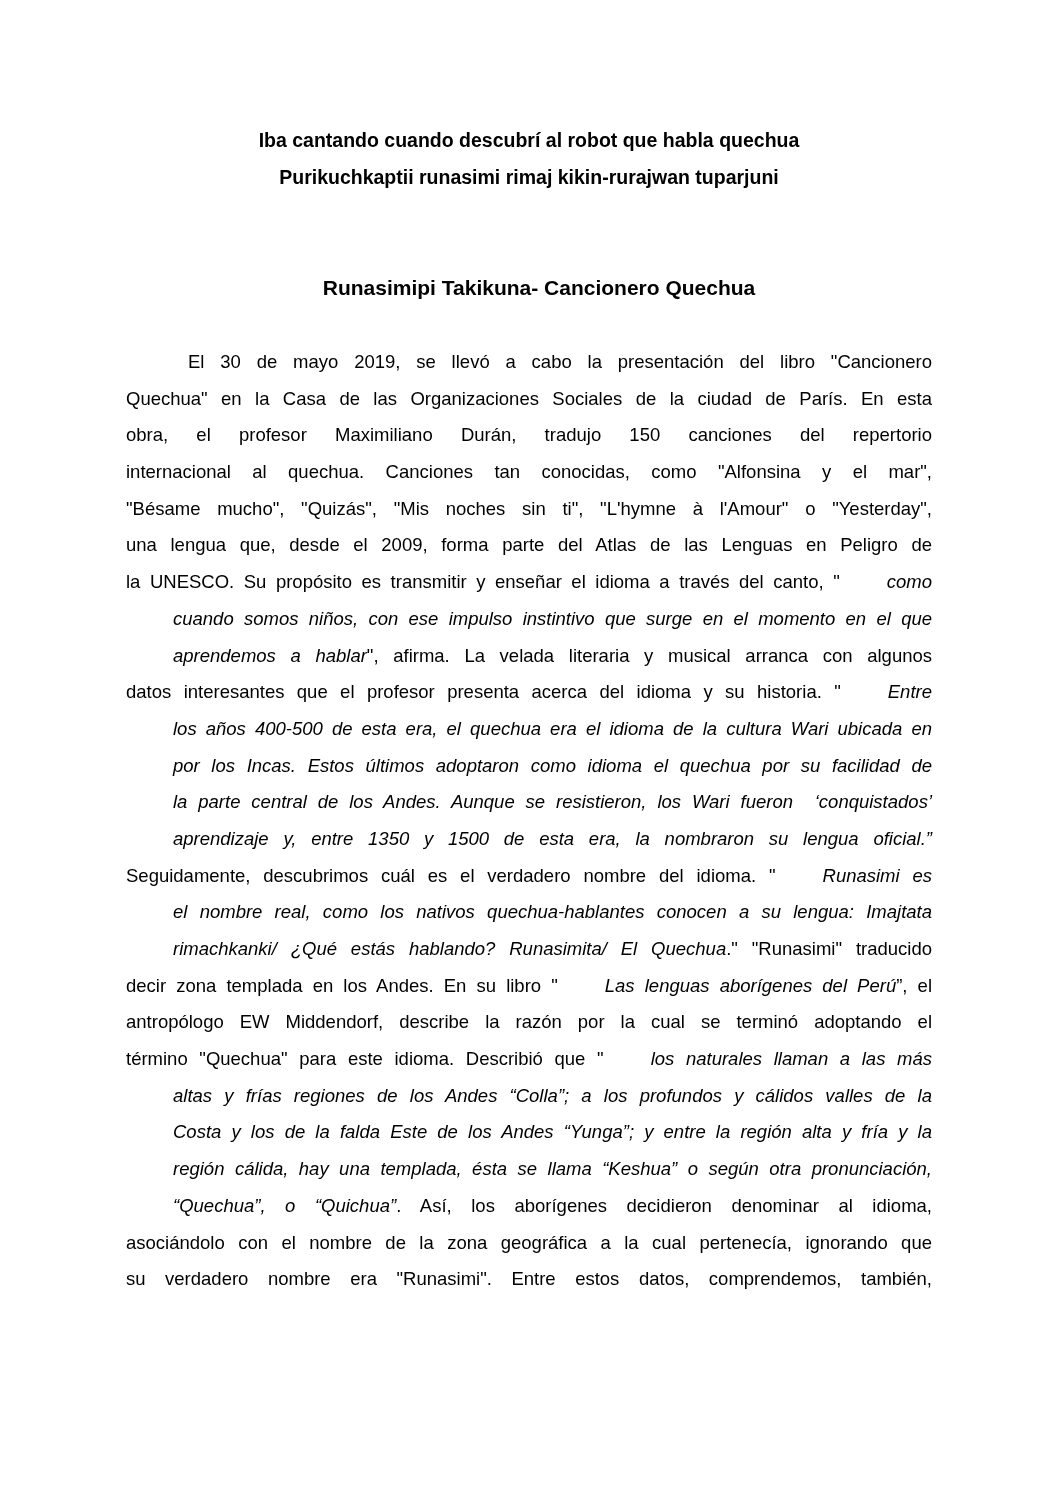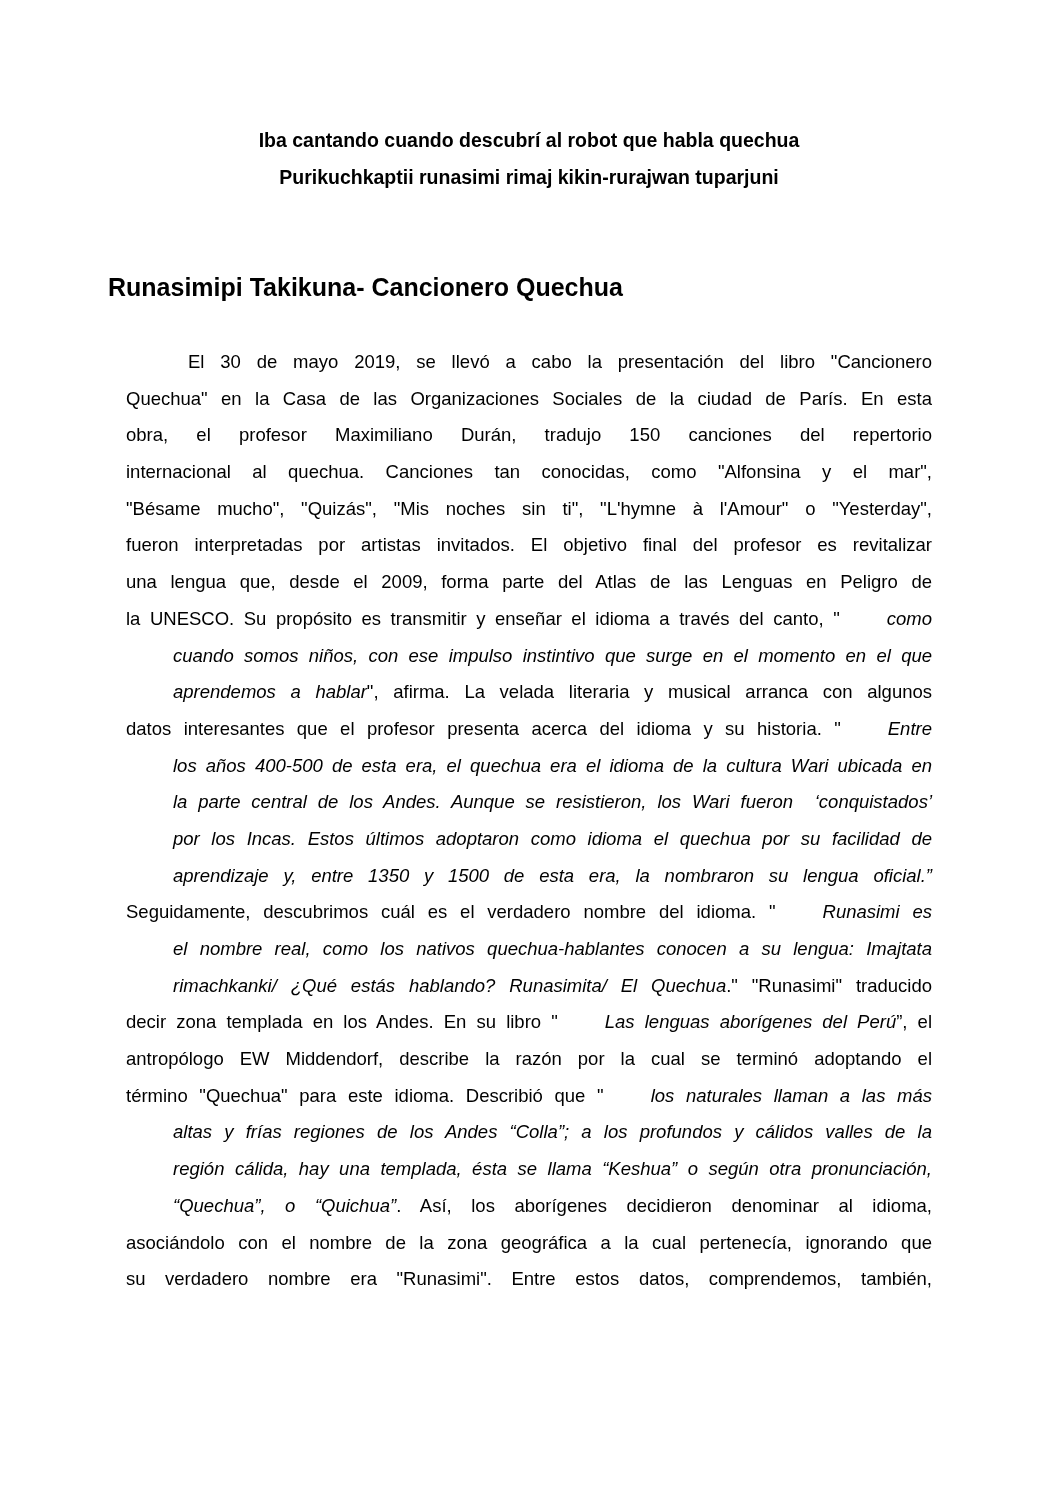--- a/index.html
+++ b/index.html
@@ -25,25 +25,25 @@
     left: 126px;
     width: 806px;
     text-align: center;
     font-weight: 700;
     font-size: 19.5px;
     line-height: 37px;
   }
   .section-heading {
     position: absolute;
     top: 269px;
-    left: 108px;
+    left: 136px;
     width: 806px;
-    text-align: left;
+    text-align: center;
     font-weight: 700;
-    font-size: 25px;
+    font-size: 21px;
     line-height: 37px;
   }
   .body-text {
     position: absolute;
     top: 344px;
     left: 126px;
     width: 806px;
     font-size: 18.5px;
     line-height: 36.7px;
   }
@@ -76,37 +76,37 @@
   </div>
 
   <div class="section-heading">Runasimipi Takikuna- Cancionero Quechua</div>
 
   <div class="body-text">
       <div class="line indent"><span>El 30 de mayo 2019, se llevó a cabo la presentación del libro "Cancionero</span></div>
       <div class="line"><span>Quechua" en la Casa de las Organizaciones Sociales de la ciudad de París. En esta</span></div>
       <div class="line"><span>obra, el profesor Maximiliano Durán, tradujo 150 canciones del repertorio</span></div>
       <div class="line"><span>internacional al quechua. Canciones tan conocidas, como "Alfonsina y el mar",</span></div>
       <div class="line"><span>"Bésame mucho", "Quizás", "Mis noches sin ti", "L'hymne à l'Amour" o "Yesterday",</span></div>
-      <div class="line"><span>fueron interpretadas por artistas invitados. El objetivo final del profesor es revitalizar</span></div>
       <div class="line"><span>una lengua que, desde el 2009, forma parte del Atlas de las Lenguas en Peligro de</span></div>
       <div class="line"><span>la UNESCO. Su propósito es transmitir y enseñar el idioma a través del canto, "</span><span class="it">como</span></div>
       <div class="line"><span class="it">cuando somos niños, con ese impulso instintivo que surge en el momento en el que</span></div>
       <div class="line"><span class="it">aprendemos a hablar</span><span>", afirma. La velada literaria y musical arranca con algunos</span></div>
       <div class="line"><span>datos interesantes que el profesor presenta acerca del idioma y su historia. "</span><span class="it">Entre</span></div>
       <div class="line"><span class="it">los años 400-500 de esta era, el quechua era el idioma de la cultura Wari ubicada en</span></div>
+      <div class="line"><span class="it">por los Incas. Estos últimos adoptaron como idioma el quechua por su facilidad de</span></div>
       <div class="line"><span class="it">la parte central de los Andes. Aunque se resistieron, los Wari fueron &nbsp;‘conquistados’</span></div>
-      <div class="line"><span class="it">por los Incas. Estos últimos adoptaron como idioma el quechua por su facilidad de</span></div>
       <div class="line"><span class="it">aprendizaje y, entre 1350 y 1500 de esta era, la nombraron su lengua oficial.”</span></div>
       <div class="line"><span>Seguidamente, descubrimos cuál es el verdadero nombre del idioma. "</span><span class="it">Runasimi es</span></div>
       <div class="line"><span class="it">el nombre real, como los nativos quechua-hablantes conocen a su lengua: Imajtata</span></div>
       <div class="line"><span class="it">rimachkanki/ ¿Qué estás hablando? Runasimita/ El Quechua</span><span>." "Runasimi" traducido</span></div>
       <div class="line"><span>decir zona templada en los Andes. En su libro "</span><span class="it">Las lenguas aborígenes del Perú</span><span>”, el</span></div>
       <div class="line"><span>antropólogo EW Middendorf, describe la razón por la cual se terminó adoptando el</span></div>
       <div class="line"><span>término "Quechua" para este idioma. Describió que "</span><span class="it">los naturales llaman a las más</span></div>
       <div class="line"><span class="it">altas y frías regiones de los Andes “Colla”; a los profundos y cálidos valles de la</span></div>
+      <div class="line"><span class="it">Costa y los de la falda Este de los Andes “Yunga”; y entre la región alta y fría y la</span></div>
       <div class="line"><span class="it">región cálida, hay una templada, ésta se llama “Keshua” o según otra pronunciación,</span></div>
       <div class="line"><span class="it">“Quechua”, o “Quichua”</span><span>. Así, los aborígenes decidieron denominar al idioma,</span></div>
       <div class="line"><span>asociándolo con el nombre de la zona geográfica a la cual pertenecía, ignorando que</span></div>
       <div class="line"><span>su verdadero nombre era "Runasimi". Entre estos datos, comprendemos, también,</span></div>
     </div>
 
   <div class="page-number">1</div>
 
 </div>
 

